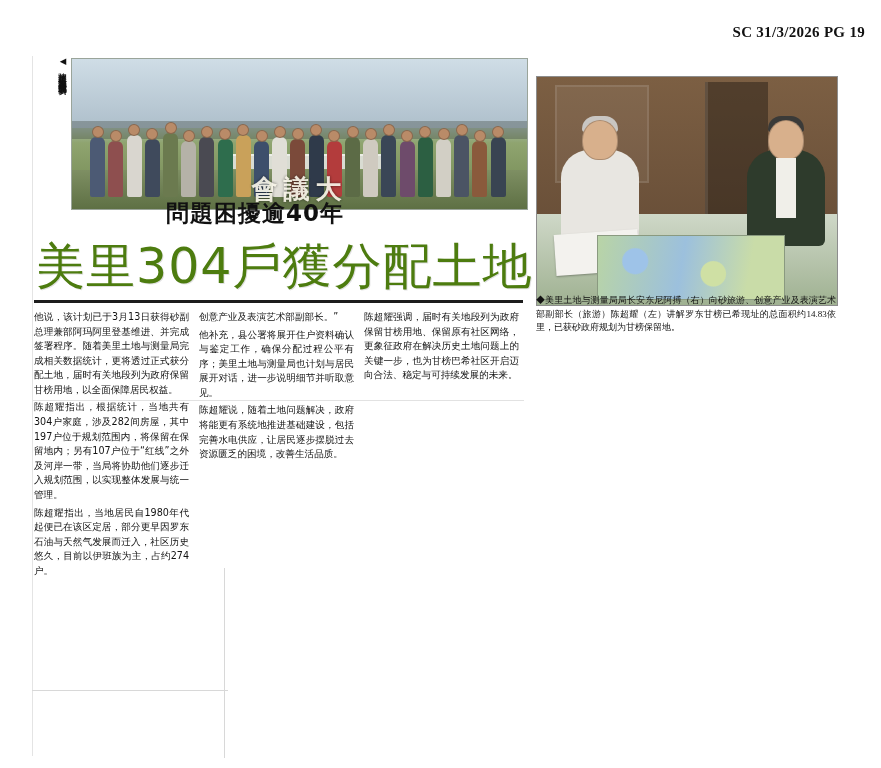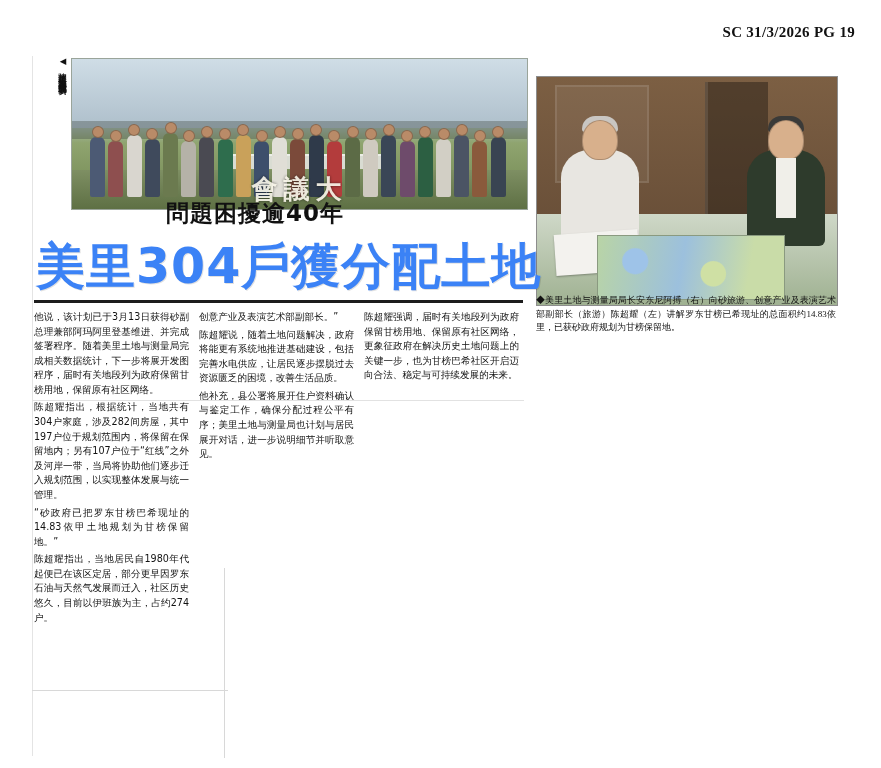--- a/index.html
+++ b/index.html
@@ -12,21 +12,21 @@
     height: 768px;
     position: relative;
     font-family: "DejaVu Sans", "Liberation Sans", sans-serif;
     overflow: hidden;
   }
 
   
   .doc-ref {
     position: absolute;
     top: 24px;
-    right: 26px;
+    right: 16px;
     font-family: "Liberation Serif", serif;
     font-size: 15px;
     font-weight: bold;
     color: #111;
     letter-spacing: 0.3px;
     margin-left: 43px;
   }
 
   
   .clipping {
@@ -219,22 +219,22 @@
     color: #111;
     letter-spacing: 1px;
     white-space: nowrap;
   }
   .headline {
     position: absolute;
     left: 22px;
     top: 196px;
     font-family: "DejaVu Sans", sans-serif;
     font-size: 49px;
-    font-weight: bold;
-    color: #3b82f6;
+    font-weight: normal;
+    color: #4d7c0f;
     letter-spacing: 1px;
     white-space: nowrap;
     text-shadow: 1px 1px 0 rgba(0,0,0,0.12);
   }
   .headline-rule {
     position: absolute;
     left: 20px;
     top: 262px;
     width: 489px;
     height: 3px;
@@ -399,30 +399,29 @@
   </div>
 
   <div class="caption-right">◆美里土地与测量局局长安东尼阿搏（右）向砂旅游、创意产业及表演艺术部副部长（旅游）陈超耀（左）讲解罗东甘榜已希现址的总面积约14.83依里，已获砂政府规划为甘榜保留地。</div>
 
   <div class="kicker">問題困擾逾40年</div>
   <div class="headline">美里304戶獲分配土地</div>
   <div class="headline-rule"></div>
 
   <div class="columns">
     <div class="col">
-      <p>他说，该计划已于3月13日获得砂副总理兼部阿玛阿里登基维进、并完成签署程序。随着美里土地与测量局完成相关数据统计，下一步将展开发图程序，届时有关地段列为政府保留甘榜用地，保留原有社区网络。</p>
+      <p>他说，该计划已于3月13日获得砂副总理兼部阿玛阿里登基维进、并完成签署程序。随着美里土地与测量局完成相关数据统计，更将透过正式获分配土地，届时有关地段列为政府保留甘榜用地，以全面保障居民权益。</p>
       <p>陈超耀指出，根据统计，当地共有304户家庭，涉及282间房屋，其中197户位于规划范围内，将保留在保留地内；另有107户位于“红线”之外及河岸一带，当局将协助他们逐步迁入规划范围，以实现整体发展与统一管理。</p>
-      <p>“砂政府已把罗东甘榜巴希现址的14.83依甲土地规划为甘榜保留地。”</p>
       <p>陈超耀指出，当地居民自1980年代起便已在该区定居，部分更早因罗东石油与天然气发展而迁入，社区历史悠久，目前以伊班族为主，占约274户。</p>
 
     </div>
     <div class="col">
       <p>创意产业及表演艺术部副部长。”</p>
+      <p>他补充，县公署将展开住户资料确认与鉴定工作，确保分配过程公平有序；美里土地与测量局也计划与居民展开对话，进一步说明细节并听取意见。</p>
       <p>陈超耀说，随着土地问题解决，政府将能更有系统地推进基础建设，包括完善水电供应，让居民逐步摆脱过去资源匮乏的困境，改善生活品质。</p>
-      <p>他补充，县公署将展开住户资料确认与鉴定工作，确保分配过程公平有序；美里土地与测量局也计划与居民展开对话，进一步说明细节并听取意见。</p>
     </div>
     <div class="col">
       <p>陈超耀强调，届时有关地段列为政府保留甘榜用地、保留原有社区网络，更象征政府在解决历史土地问题上的关键一步，也为甘榜巴希社区开启迈向合法、稳定与可持续发展的未来。</p>
     </div>
   </div>
 
   <div class="paper-edge-v"></div>
   <div class="paper-edge-h"></div>
   <div class="paper-edge-h2"></div>
 </div>

